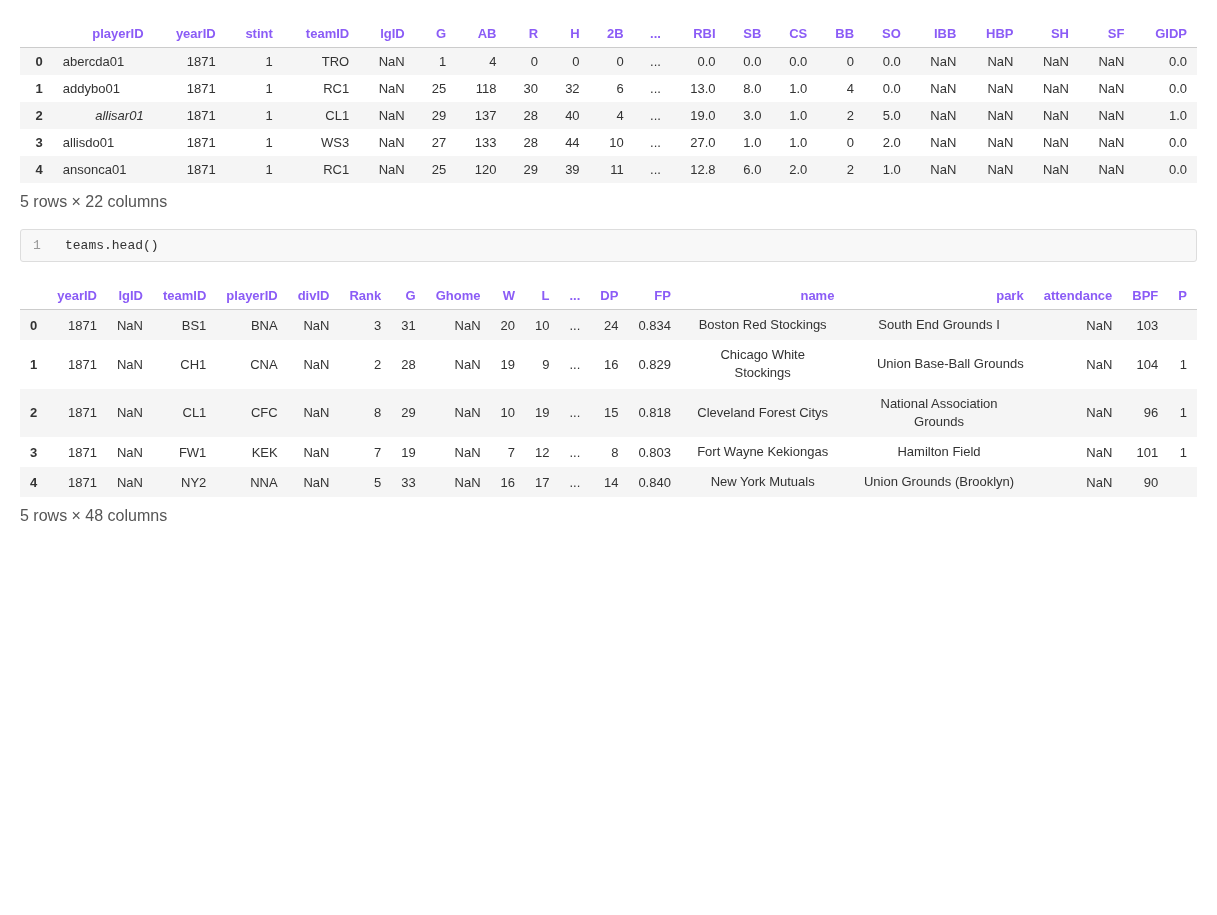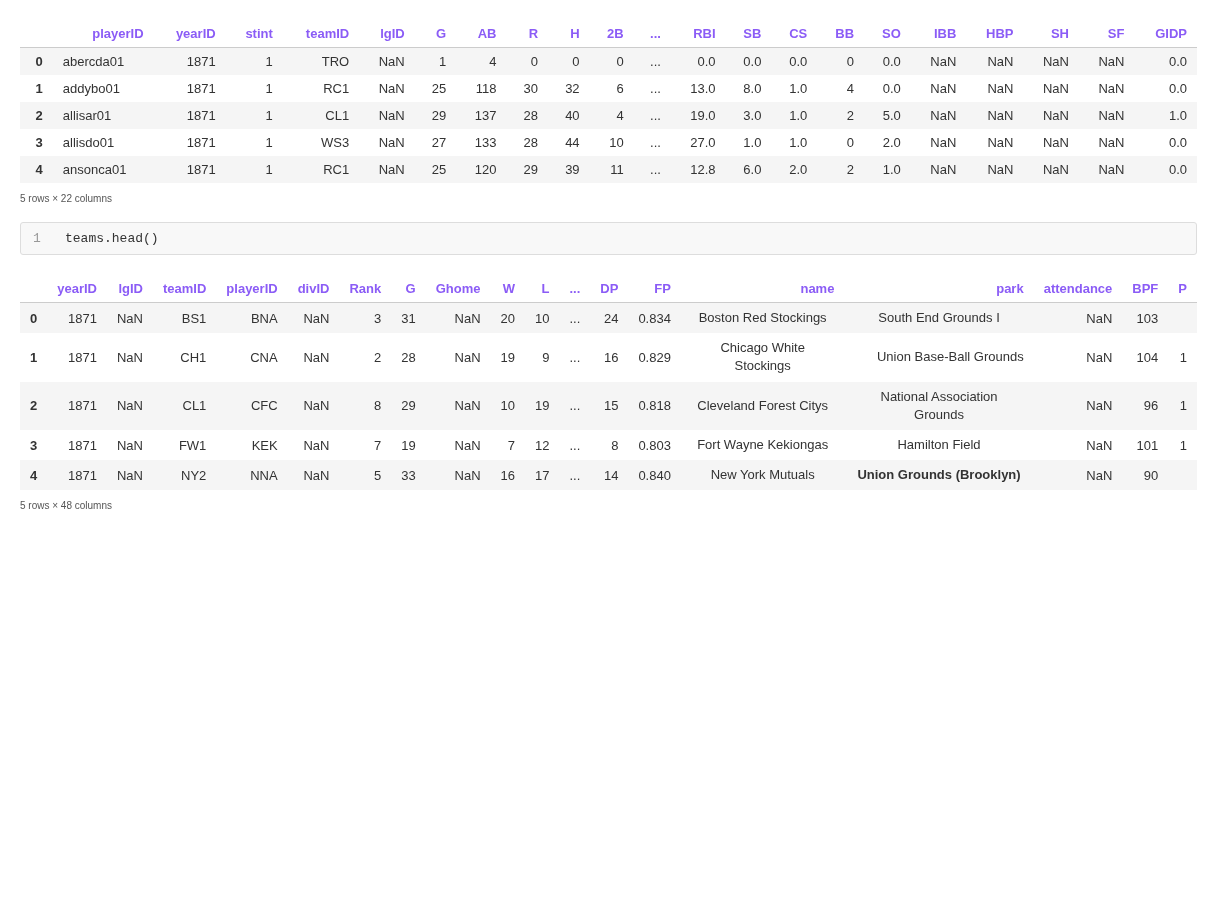--- a/index.html
+++ b/index.html
@@ -40,21 +40,21 @@
       padding: 6px 10px;
       text-align: right;
       white-space: nowrap;
       border: none;
     }
     tbody td:first-child {
       font-weight: 700;
       text-align: right;
     }
     .row-summary {
-      font-size: 10px;
+      font-size: 16px;
       color: #555;
       margin: 10px 0 18px 0;
     }
     .code-cell {
       background: #f8f8f8;
       border: 1px solid #ddd;
       border-radius: 3px;
       padding: 8px 12px;
       font-family: "Courier New", Courier, monospace;
       font-size: 13px;
@@ -156,21 +156,21 @@
           <td>4</td>
           <td>0.0</td>
           <td>NaN</td>
           <td>NaN</td>
           <td>NaN</td>
           <td>NaN</td>
           <td>0.0</td>
         </tr>
         <tr>
           <td style="font-weight: 700;">2</td>
-          <td style="text-align: left;">allisar01</td>
+          <td style="text-align: right; font-style: italic;">allisar01</td>
           <td>1871</td>
           <td>1</td>
           <td>CL1</td>
           <td>NaN</td>
           <td>29</td>
           <td>137</td>
           <td>28</td>
           <td>40</td>
           <td>4</td>
           <td>...</td>
@@ -362,21 +362,21 @@
           <td>NaN</td>
           <td>5</td>
           <td>33</td>
           <td>NaN</td>
           <td>16</td>
           <td>17</td>
           <td>...</td>
           <td>14</td>
           <td>0.840</td>
           <td class="multi-line" style="text-align: center; margin-top: 44px;">New York Mutuals</td>
-          <td class="multi-line" style="text-align: center; font-weight: bold;">Union Grounds (Brooklyn)</td>
+          <td class="multi-line" style="text-align: center;">Union Grounds (Brooklyn)</td>
           <td>NaN</td>
           <td>90</td>
           <td></td>
         </tr>
       </tbody>
   </table>
 </div>
 <div class="row-summary">5 rows × 48 columns</div>
 
 </body></html>

